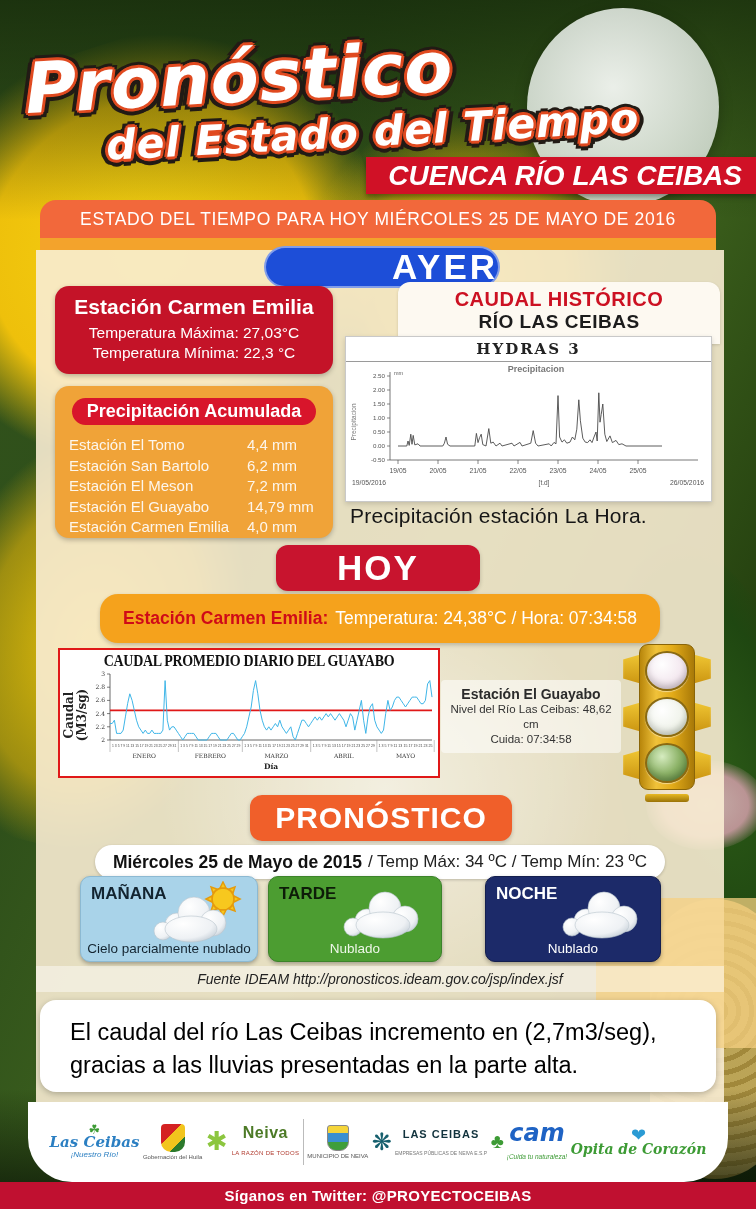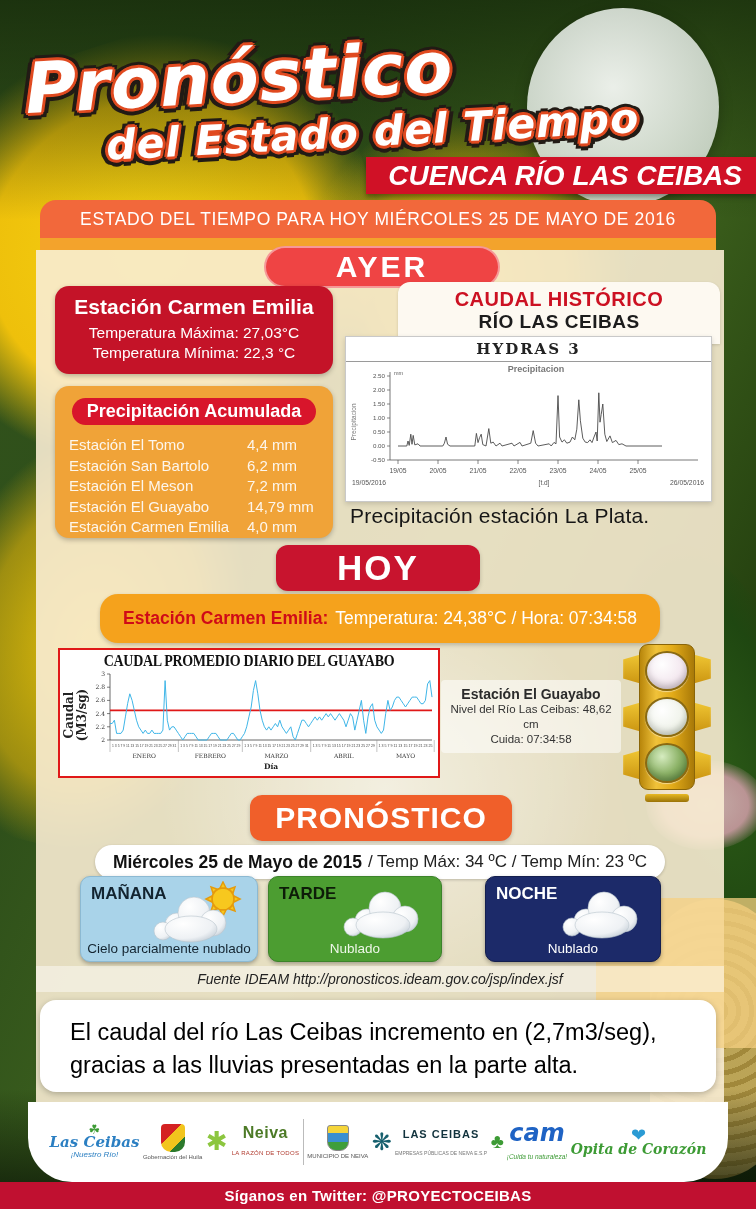--- a/index.html
+++ b/index.html
@@ -51,22 +51,22 @@
 
   
   .panel{position:absolute;left:36px;top:250px;width:688px;height:855px;
       background:rgba(248,236,211,.90);}
   .panel-glow{position:absolute;left:120px;top:330px;width:460px;height:420px;border-radius:50%;
       background:radial-gradient(ellipse at center,rgba(255,255,255,.5),rgba(255,255,255,0) 70%);}
   .tan-band{position:absolute;left:560px;top:648px;width:164px;height:150px;background:rgba(245,208,130,.75);}
 
   .section-banner{position:absolute;display:flex;align-items:center;justify-content:center;
       color:#fff;font-weight:bold;}
-  .ayer-banner{left:264px;top:246px;width:236px;height:42px;background:#ef4444;border-radius:21px;
-      border:2px solid rgba(255,255,255,.45);font-size:30px;letter-spacing:3px;}
+  .ayer-banner{left:264px;top:246px;width:236px;height:42px;background:#1d4ed8;border-radius:21px;
+      border:2px solid rgba(255,255,255,.45);font-size:35px;letter-spacing:3px;justify-content:flex-end;}
   .hoy-banner{left:276px;top:545px;width:204px;height:46px;background:#c8142e;border-radius:12px;
       font-size:35px;letter-spacing:2px;box-shadow:0 2px 4px rgba(0,0,0,.2);}
   .pron-banner{left:250px;top:795px;width:262px;height:46px;background:#f05f2a;border-radius:12px;
       font-size:30px;letter-spacing:1px;box-shadow:0 2px 4px rgba(0,0,0,.2);}
 
   
   .red-card{position:absolute;left:55px;top:286px;width:278px;height:88px;background:#c41328;
       border-radius:14px;color:#fff;text-align:center;padding-top:9px;box-shadow:0 2px 5px rgba(0,0,0,.25);}
   .red-card .rc-title{font-size:21px;font-weight:bold;margin-bottom:4px;}
   .red-card .rc-line{font-size:15.5px;line-height:20px;}
@@ -300,21 +300,21 @@
         <text x="251.99999999999997" y="111" text-anchor="middle" font-size="6.8" fill="#555">24/05</text>
         <line x1="292" y1="98" x2="292" y2="102" stroke="#555" stroke-width="0.7"></line>
         <text x="292" y="111" text-anchor="middle" font-size="6.8" fill="#555">25/05</text>
         <text x="6" y="123" font-size="6.8" fill="#555">19/05/2016</text>
         <text x="198" y="123" text-anchor="middle" font-size="6.5" fill="#555">[t.d]</text>
         <text x="358" y="123" text-anchor="end" font-size="6.8" fill="#555">26/05/2016</text>
         <polyline points="52.0,84.0 60.8,84.0 62.0,79.0 63.2,83.4 64.8,72.2 66.0,82.3 67.2,73.4 68.8,82.9 72.0,81.8 74.0,84.0 96.8,84.0 98.4,81.2 100.0,75.0 101.6,82.3 104.0,84.0 128.8,84.0 130.4,71.4 132.0,80.6 133.6,75.6 135.2,72.2 136.8,82.6 140.0,84.0 142.8,66.6 144.8,81.2 147.2,80.1 150.0,84.0 154.0,81.2 156.0,84.0 166.0,81.2 168.0,84.0 174.0,80.4 176.0,84.0 184.8,81.2 187.2,68.6 189.6,81.2 192.0,84.0 203.2,81.8 205.2,84.0 208.0,80.4 210.0,81.8 212.0,33.6 213.6,75.0 216.0,80.1 218.4,77.8 220.8,81.2 224.0,80.1 226.4,75.0 228.8,77.8 230.8,67.2 232.8,37.8 234.4,58.8 236.8,76.2 239.2,80.1 241.6,80.6 244.0,77.8 246.0,80.6 248.0,75.0 250.0,70.0 251.2,79.0 252.8,30.8 254.0,60.2 255.2,52.6 256.8,42.0 258.8,72.2 260.8,79.5 264.0,73.9 266.4,80.6 270.0,78.4 272.8,82.6 276.0,81.8 280.0,84.0 316.0,84.0" fill="none" stroke="#4a4a4a" stroke-width="0.9"></polyline>
       </svg>
   </div>
 
-  <div class="chart-caption">Precipitación estación La Plata.</div>
+  <div class="chart-caption">Precipitación estación La Hora.</div>
 
   <div class="section-banner hoy-banner">
     <span>HOY</span>
   </div>
 
   <div class="hoy-pill">
     <span class="hp-station">Estación Carmen Emilia:</span>
     <span class="hp-rest">Temperatura:  24,38°C  / Hora:  07:34:58</span>
   </div>
 

